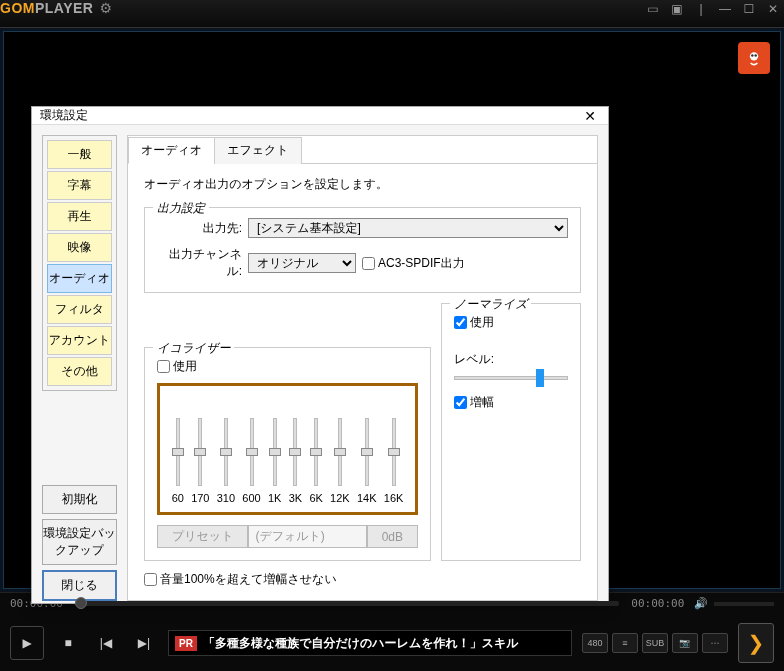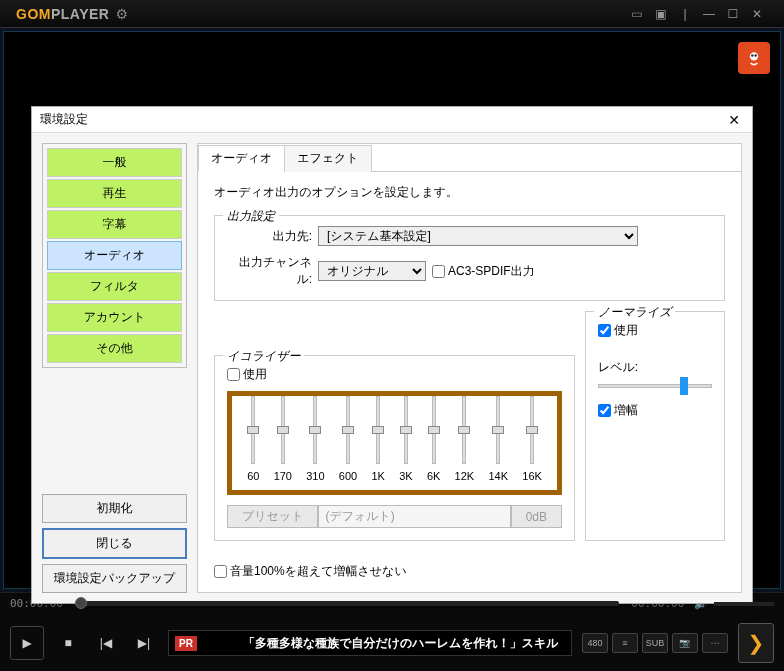--- a/index.html
+++ b/index.html
@@ -1,37 +1,37 @@
 <!DOCTYPE html>
 <html><head>
 <meta charset="utf-8">
 <style>
 * { box-sizing: border-box; margin: 0; padding: 0; }
 body { font-family: "MS PGothic", "Meiryo", sans-serif; font-size: 12px; background: #0a1420; width: 784px; height: 671px; overflow: hidden; position: relative; }
 
-.titlebar { height: 28px; background: linear-gradient(#1a1a1a, #0a0a0a); display: flex; align-items: center; padding: 0 16px; border-bottom: 1px solid #333; }
+.titlebar { height: 28px; background: linear-gradient(#1a1a1a, #0a0a0a); display: flex; align-items: flex-start; padding: 0 0; border-bottom: 1px solid #333; }
 .logo { color: #f5a623; font-weight: bold; font-size: 14px; letter-spacing: 0.5px; }
 .logo .player { color: #aaa; }
 .titlebar-gear { color: #888; margin-left: 6px; font-size: 14px; }
 .titlebar-right { margin-left: auto; display: flex; gap: 2px; align-items: center; }
 .titlebar-btn { width: 22px; height: 18px; display: flex; align-items: center; justify-content: center; color: #999; cursor: pointer; }
 
 .player-area { position: relative; height: 558px; background: #000; margin: 3px; border: 1px solid #1a3850; }
 .orange-badge { position: absolute; right: 10px; top: 10px; width: 32px; height: 32px; background: #e3491f; border-radius: 4px; display: flex; align-items: center; justify-content: center; }
 .orange-badge svg { width: 20px; height: 20px; }
 
-.dialog { position: absolute; left: 27px; top: 74px; width: 722px; height: 498px; background: #f5f5f5; border: 1px solid #aaa; box-shadow: 0 2px 12px rgba(0,0,0,0.5); display: flex; flex-direction: column; }
+.dialog { position: absolute; left: 27px; top: 74px; width: 578px; height: 498px; background: #f5f5f5; border: 1px solid #aaa; box-shadow: 0 2px 12px rgba(0,0,0,0.5); display: flex; flex-direction: column; }
 .dialog-header { height: 28px; background: #fff; display: flex; align-items: center; padding: 0 8px; border-bottom: 1px solid #ddd; }
 .dialog-title { font-size: 12px; }
 .dialog-close { margin-left: auto; cursor: pointer; font-size: 14px; padding: 0 4px; }
 .dialog-body { flex: 1; display: flex; padding: 10px; gap: 10px; }
 
 .sidebar { width: 145px; display: flex; flex-direction: column; gap: 5px; }
 .cat-box { border: 1px solid #bbb; padding: 4px; display: flex; flex-direction: column; gap: 2px; }
-.cat-item { background: #bef264; border: 1px solid #ccc; padding: 5px 0; text-align: center; cursor: pointer; font-size: 12px; }
+.cat-item { background: #fef9c3; border: 1px solid #ccc; padding: 5px 0; text-align: center; cursor: pointer; font-size: 12px; }
 .cat-item.selected { background: #cce4ff; border: 1px solid #7ab8e8; }
 .side-btn { background: #f0f0f0; border: 1px solid #aaa; padding: 5px 0; text-align: center; cursor: pointer; font-size: 12px; }
 .side-btn.close-btn { border: 2px solid #4a7dbd; }
 
 .content { flex: 1; background: #fff; border: 1px solid #ccc; position: relative; }
 .tabs { display: flex; border-bottom: 1px solid #ccc; }
 .tab { padding: 4px 12px; background: #f5f5f5; border: 1px solid #ccc; border-bottom: none; margin-right: -1px; cursor: pointer; position: relative; top: 1px; font-size: 12px; }
 .tab.active { background: #fff; border-bottom: 1px solid #fff; }
 .content-inner { padding: 12px 16px; }
 .desc { margin-bottom: 14px; font-size: 12px; }
@@ -43,44 +43,44 @@
 .label-r { width: 85px; text-align: right; font-size: 12px; }
 select { font-size: 12px; padding: 1px 4px; border: 1px solid #888; }
 .sel-wide { width: 320px; }
 .sel-mid { width: 108px; }
 input[type=checkbox] { margin-right: 3px; vertical-align: middle; }
 label { font-size: 12px; }
 
 .two-col { display: flex; gap: 10px; }
 .eq-box { flex: 1; margin-top: 44px; }
 .norm-box { width: 140px; }
-.eq-sliders { border: 5px solid #a16207; padding: 0 8px 8px; display: flex; justify-content: space-around; margin-top: 8px; }
+.eq-sliders { border: 3px solid #a16207; padding: 32px 8px 8px; display: flex; justify-content: space-around; margin-top: 8px; }
 .eq-band { display: flex; flex-direction: column; align-items: center; gap: 6px; }
 .eq-track { width: 4px; height: 68px; background: #ddd; border: 1px solid #bbb; position: relative; }
 .eq-thumb { position: absolute; width: 12px; height: 8px; background: #ddd; border: 1px solid #888; left: -5px; top: 29px; }
 .eq-label { font-size: 11px; }
 .preset-row { display: flex; margin-top: 10px; }
 .btn-dis { background: #e8e8e8; border: 1px solid #bbb; color: #999; padding: 2px 14px; font-size: 12px; }
 .combo-dis { flex: 1; border: 1px solid #bbb; color: #999; padding: 2px 6px; background: #f5f5f5; font-size: 12px; }
 .hslider { width: 100%; height: 4px; background: #ddd; border: 1px solid #bbb; position: relative; margin: 8px 0 14px; }
 .hslider-thumb { position: absolute; width: 8px; height: 18px; background: #2196f3; top: -8px; left: 72%; }
 
-.bottom-check { margin-top: 12px; }
+.bottom-check { margin-top: 0; }
 
 .timebar { height: 22px; background: #0a0a0a; display: flex; align-items: center; padding: 0 10px; color: #888; font-size: 11px; font-family: monospace; border-top: 1px solid #222; }
 .tb-track { flex: 1; height: 5px; background: #222; margin: 0 12px; position: relative; border-radius: 2px; }
 .tb-knob { position: absolute; left: 0; top: -4px; width: 12px; height: 12px; border-radius: 50%; background: #444; border: 1px solid #666; }
 .vol-icon { color: #888; margin-left: 10px; }
 
 .controls { height: 58px; background: #0a0a0a; display: flex; align-items: center; padding: 0 10px; gap: 10px; }
 .ctrl-btn { width: 28px; height: 28px; display: flex; align-items: center; justify-content: center; color: #ccc; cursor: pointer; }
 .play-btn { border: 1px solid #444; border-radius: 3px; width: 34px; height: 34px; }
 .news-bar { flex: 1; background: #000; border: 1px solid #333; height: 26px; display: flex; align-items: center; padding: 0 6px; gap: 6px; overflow: hidden; }
 .pr-badge { background: #c9302c; color: #fff; font-size: 10px; padding: 2px 4px; font-weight: bold; }
-.news-text { color: #fff; font-size: 12px; white-space: nowrap; font-weight: bold; margin-left: 40px; }
+.news-text { color: #fff; font-size: 12px; white-space: nowrap; font-weight: bold; }
 .small-btns { display: flex; gap: 4px; }
 .sm-btn { width: 26px; height: 20px; border: 1px solid #444; background: #1a1a1a; color: #aaa; font-size: 9px; display: flex; align-items: center; justify-content: center; cursor: pointer; border-radius: 2px; }
 .next-btn { width: 36px; height: 40px; border: 1px solid #555; background: #1a1a1a; color: #f5a623; font-size: 20px; display: flex; align-items: center; justify-content: center; cursor: pointer; border-radius: 3px; }
 </style>
 </head>
 <body>
 
 <div class="titlebar">
   <span class="logo"><span>GOM</span><span class="player">PLAYER</span></span>
   <span class="titlebar-gear">⚙</span>
@@ -106,31 +106,32 @@
 
   <div class="dialog">
     <div class="dialog-header">
       <span class="dialog-title">環境設定</span>
       <span class="dialog-close">✕</span>
     </div>
     <div class="dialog-body">
       <div class="sidebar">
         <div class="cat-box">
           <div class="cat-item">一般</div>
+          <div class="cat-item">字幕</div>
           <div class="cat-item">再生</div>
-          <div class="cat-item">字幕</div>
+          <div class="cat-item">映像</div>
           <div class="cat-item selected">オーディオ</div>
           <div class="cat-item">フィルタ</div>
           <div class="cat-item">アカウント</div>
           <div class="cat-item">その他</div>
         </div>
         <div style="flex:1"></div>
         <div class="side-btn">初期化</div>
+        <div class="side-btn">環境設定バックアップ</div>
         <div class="side-btn close-btn">閉じる</div>
-        <div class="side-btn">環境設定バックアップ</div>
       </div>
 
       <div class="content">
         <div class="tabs">
           <div class="tab active">オーディオ</div>
           <div class="tab">エフェクト</div>
         </div>
         <div class="content-inner">
           <div class="desc">オーディオ出力のオプションを設定します。</div>
 

